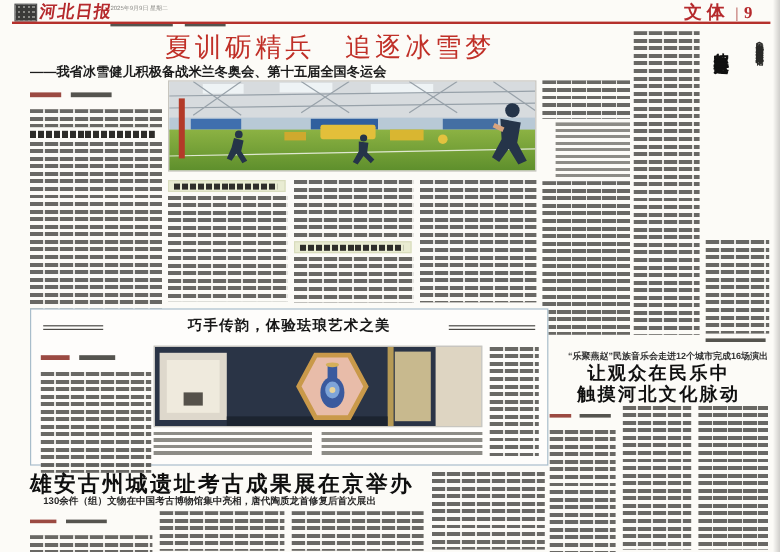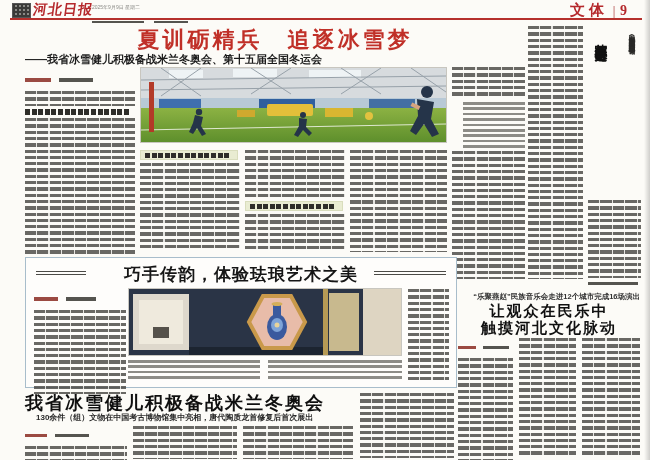--- a/index.html
+++ b/index.html
@@ -50,21 +50,21 @@
       <span class="bar-dark" style="width:34px;height:2.5px;margin-left:6px;"></span>
     </div>
   </div>
   <div class="abs" style="left:570px;top:1px;">
     <span class="serif" style="font-size:15px;font-weight:bold;color:#b5292c;letter-spacing:4px;">文体</span>
     <span style="font-size:12px;color:#c57a76;">|</span>
     <span class="serif" style="font-size:14px;font-weight:bold;color:#b5292c;">9</span>
   </div>
   <div class="abs" style="left:10px;top:18px;width:632px;height:2px;background:#b5302c;"></div>
 
-  <div class="abs serif" style="left:25px;top:25px;width:500px;text-align:center;font-size:22px;font-weight:bold;color:#c03028;letter-spacing:3px;">夏训砺精兵　追逐冰雪梦</div>
+  <div class="abs serif" style="left:25px;top:25px;width:500px;text-align:center;font-size:22px;font-weight:normal;color:#c03028;letter-spacing:3px;">夏训砺精兵　追逐冰雪梦</div>
   <div class="abs" style="left:25px;top:52px;width:500px;font-size:11px;font-weight:bold;color:#1c1c1c;">——我省冰雪健儿积极备战米兰冬奥会、第十五届全国冬运会</div>
 
   <div class="abs" style="left:25px;top:70px;width:110px;">
     <div style="margin-bottom:3px;">
       <span class="bar-red" style="width:26px;"></span>
       <span class="bar-dark" style="width:34px;margin-left:4px;"></span>
     </div>
     <div class="ft" style="width:110px;height:15px;"></div>
     <div class="bold-bar" style="width:104px;margin:3px 0;"></div>
     <div class="ft" style="width:110px;height:152px;"></div>
@@ -141,21 +141,21 @@
 
   <div class="abs ft" style="left:528px;top:26px;width:55px;height:253px;"></div>
   <div class="abs vtext" style="left:627px;top:30px;height:168px;font-size:6.5px;font-weight:bold;color:#2a2a28;letter-spacing:.5px;">电视剧《浴血荣光》主创团队走进中国人民革命军事博物馆</div>
   <div class="abs vtext serif" style="left:592px;top:34px;height:162px;font-size:12.5px;font-weight:bold;color:#111;letter-spacing:.5px;">从辉煌军史中汲取奋进力量</div>
   <div class="abs ft" style="left:588px;top:200px;width:53px;height:78px;"></div>
   <div class="abs bar-dark" style="left:588px;top:282px;width:50px;height:3px;"></div>
 
   <div class="abs" style="left:25px;top:257px;width:430px;height:129px;border:1px solid #a8bdcb;background:#fefdfb;">
     <div class="abs rule2" style="left:10px;top:13px;width:50px;"></div>
     <div class="abs rule2" style="right:10px;top:13px;width:72px;"></div>
-    <div class="abs serif" style="left:0;top:5px;width:100%;text-align:center;font-size:17px;font-weight:bold;color:#161616;letter-spacing:1px;">巧手传韵，体验珐琅艺术之美</div>
+    <div class="abs serif" style="left:0;top:5px;width:100%;text-align:center;font-size:12px;font-weight:bold;color:#161616;letter-spacing:1px;">巧手传韵，体验珐琅艺术之美</div>
 
     <div class="abs" style="left:8px;top:31px;width:92px;">
       <div style="margin-bottom:3px;">
         <span class="bar-red" style="width:24px;"></span>
         <span class="bar-dark" style="width:30px;margin-left:4px;"></span>
       </div>
       <div class="ft" style="width:92px;height:84px;"></div>
     </div>
 
     <div class="abs photo-frame" style="left:102px;top:30px;width:274px;height:68px;">
@@ -174,21 +174,21 @@
         <ellipse cx="148" cy="15" rx="5.5" ry="2" fill="#d4af5a"></ellipse>
         <ellipse cx="148" cy="36" rx="6" ry="7" fill="#7ea4d8"></ellipse>
         <circle cx="148" cy="36" r="2.5" fill="#e8d49a"></circle>
       </svg>
     </div>
     <div class="abs ft-light" style="left:102px;top:102px;width:132px;height:20px;"></div>
     <div class="abs ft-light" style="left:242px;top:102px;width:134px;height:20px;"></div>
     <div class="abs ft" style="left:382px;top:31px;width:41px;height:91px;"></div>
   </div>
 
-  <div class="abs serif" style="left:25px;top:391px;width:335px;font-size:18px;font-weight:bold;color:#0f0f0f;letter-spacing:2px;">我省冰雪健儿积极备战米兰冬奥会</div>
+  <div class="abs serif" style="left:25px;top:391px;width:335px;font-size:18px;font-weight:bold;color:#0f0f0f;letter-spacing:2px;">雄安古州城遗址考古成果展在京举办</div>
   <div class="abs" style="left:25px;top:412px;width:330px;font-size:8px;font-weight:bold;color:#2a2a2a;margin-left:11px;">130余件（组）文物在中国考古博物馆集中亮相，唐代陶质龙首修复后首次展出</div>
   <div class="abs ft" style="left:360px;top:393px;width:94px;height:65px;"></div>
   <div class="abs" style="left:25px;top:426px;width:102px;">
     <div style="margin-bottom:2px;">
       <span class="bar-red" style="width:22px;height:3px;"></span>
       <span class="bar-dark" style="width:34px;height:3px;margin-left:4px;"></span>
     </div>
     <div class="ft" style="width:102px;height:26px;"></div>
   </div>
   <div class="abs ft" style="left:133px;top:426px;width:104px;height:33px;"></div>

